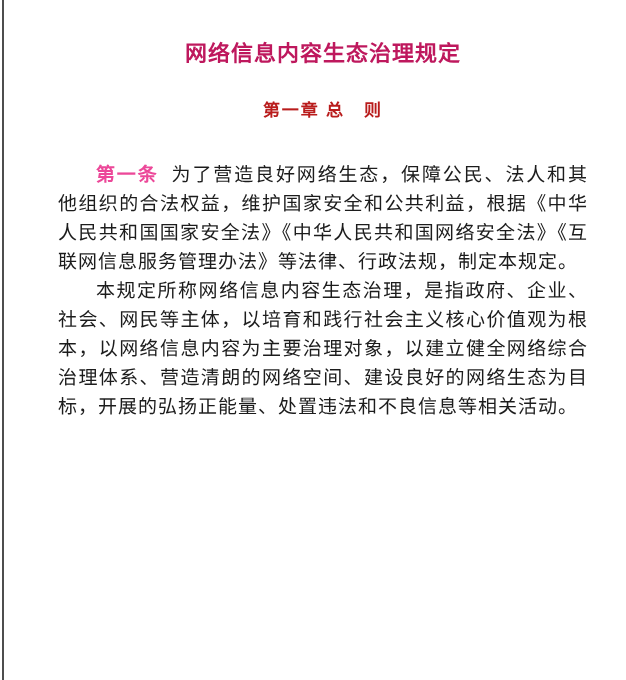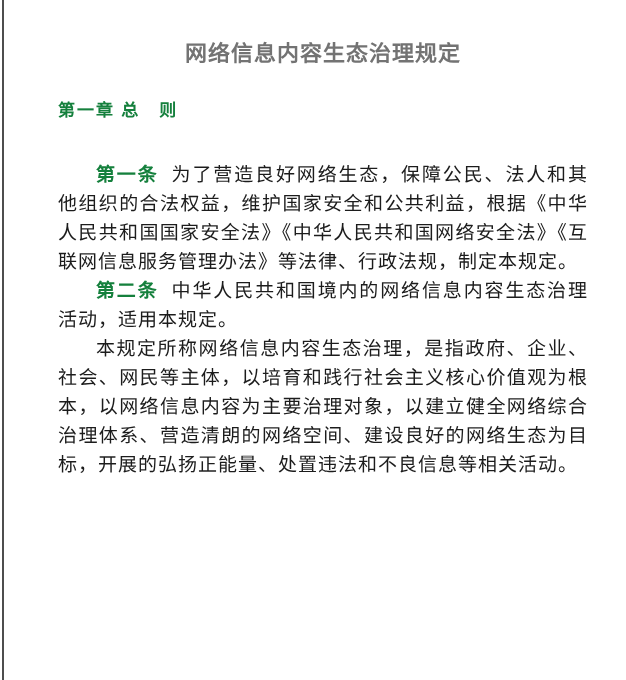--- a/index.html
+++ b/index.html
@@ -29,62 +29,61 @@
     left: 58px;
     top: 0;
     width: 530px;
   }
   .doc-title {
     margin: 40px 0 0 0;
     font-size: 22px;
     line-height: 28px;
     font-weight: 900;
     text-align: center;
-    color: #737373;
+    color: #be185d;
     letter-spacing: 1px;
     white-space: pre-wrap;
   }
   .chapter-heading {
     margin: 32px 0 0 0;
     font-size: 17px;
     line-height: 22px;
     font-weight: 700;
-    text-align: left;
-    color: #15803d;
+    text-align: center;
+    color: #b91c1c;
     letter-spacing: 2px;
     white-space: pre-wrap;
   }
   .body-text {
     margin-top: 38px;
   }
   .body-text p {
     margin: 0;
     font-size: 19px;
     line-height: 29px;
     letter-spacing: 1px;
     text-align: justify;
     text-justify: inter-character;
     text-indent: 2em;
     color: #1c1c1c;
   }
   .p-label {
     font-weight: 700;
-    color: #15803d;
+    color: #ec4899;
   }
   .p-label:not(:empty) {
     margin-right: 13px;
   }
 </style>
 </head>
 <body>
 
 <div class="page">
   <div class="left-edge-line"></div>
   <div class="content">
     <h1 class="doc-title">网络信息内容生态治理规定</h1>
     <h2 class="chapter-heading">第一章 总　则</h2>
     <div class="body-text">
       <p><span class="p-label">第一条</span><span>为了营造良好网络生态，保障公民、法人和其他组织的合法权益，维护国家安全和公共利益，根据《中华人民共和国国家安全法》《中华人民共和国网络安全法》《互联网信息服务管理办法》等法律、行政法规，制定本规定。</span></p>
-      <p><span class="p-label">第二条</span><span>中华人民共和国境内的网络信息内容生态治理活动，适用本规定。</span></p>
       <p><span class="p-label"></span><span>本规定所称网络信息内容生态治理，是指政府、企业、社会、网民等主体，以培育和践行社会主义核心价值观为根本，以网络信息内容为主要治理对象，以建立健全网络综合治理体系、营造清朗的网络空间、建设良好的网络生态为目标，开展的弘扬正能量、处置违法和不良信息等相关活动。</span></p>
     </div>
   </div>
 </div>
 
 </body></html>

